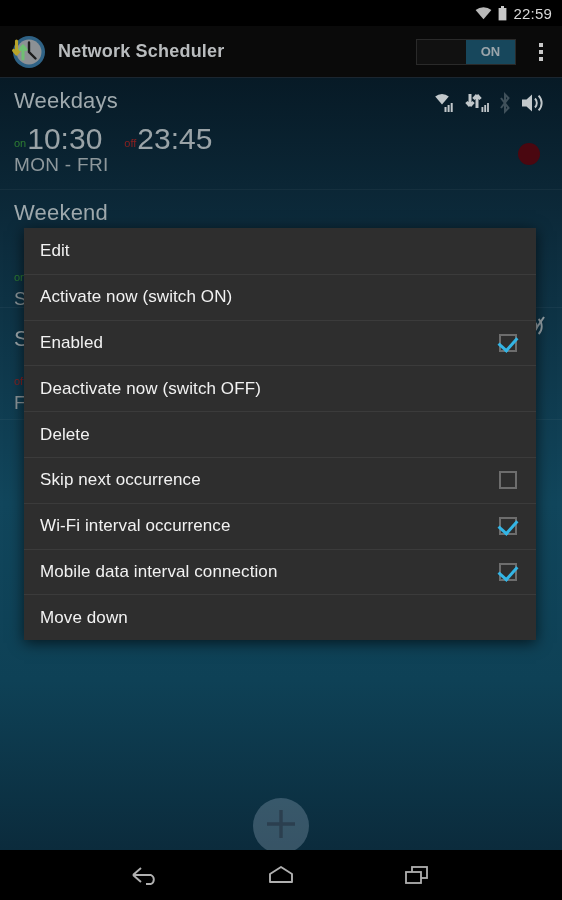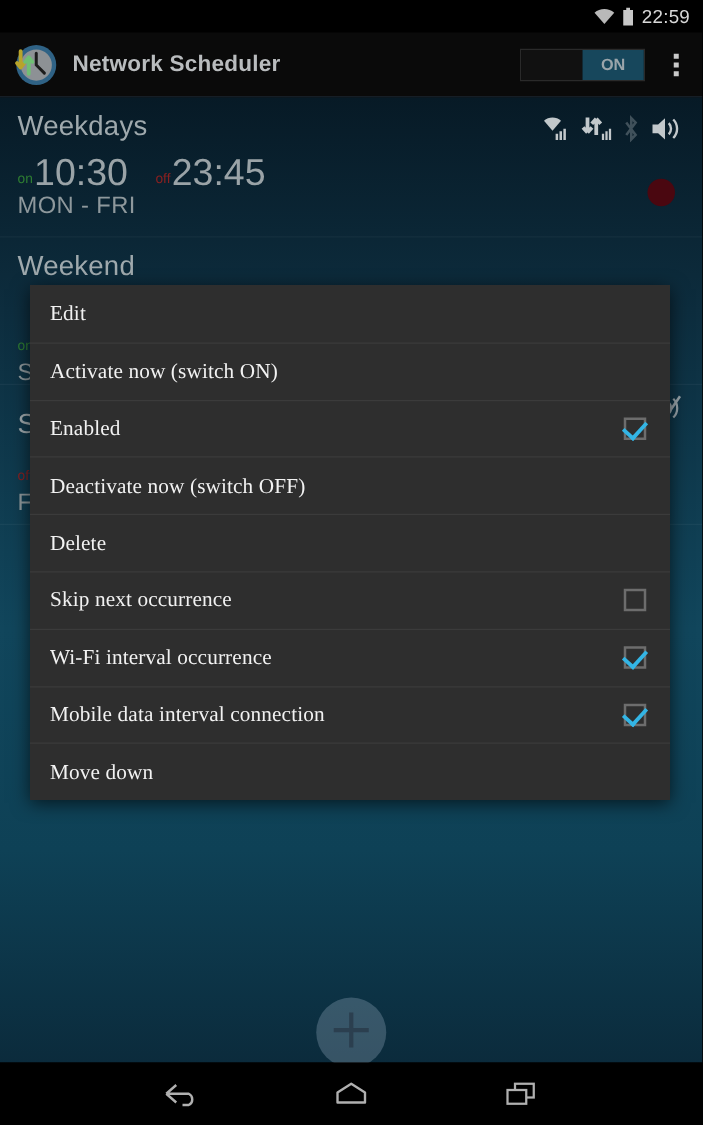--- a/index.html
+++ b/index.html
@@ -95,21 +95,21 @@
   }
 
   
   #context-menu {
     position:absolute; left:24px; top:228px; width:512px;
     background:#2e2e2e; box-shadow:0 3px 14px rgba(0,0,0,0.65);
     z-index:20;
   }
   .menu-item {
     height:45.8px; display:flex; align-items:center; padding:0 16px;
-    border-top:1px solid #3b3b3b; position:relative;font-family:Liberation Serif, serif;
+    border-top:1px solid #3b3b3b; position:relative;
   }
   .menu-item:first-child { border-top:none; }
   .menu-item .mi-label {
     color:#f2f2f2; font-size:17px; letter-spacing:.1px; flex:1 1 auto;
   }
   .mi-check {
     width:18px; height:18px; border:2px solid #6d6d6d; flex:0 0 auto;
     margin-right:3px; position:relative; background:transparent;
   }
   .mi-check.checked::after {

